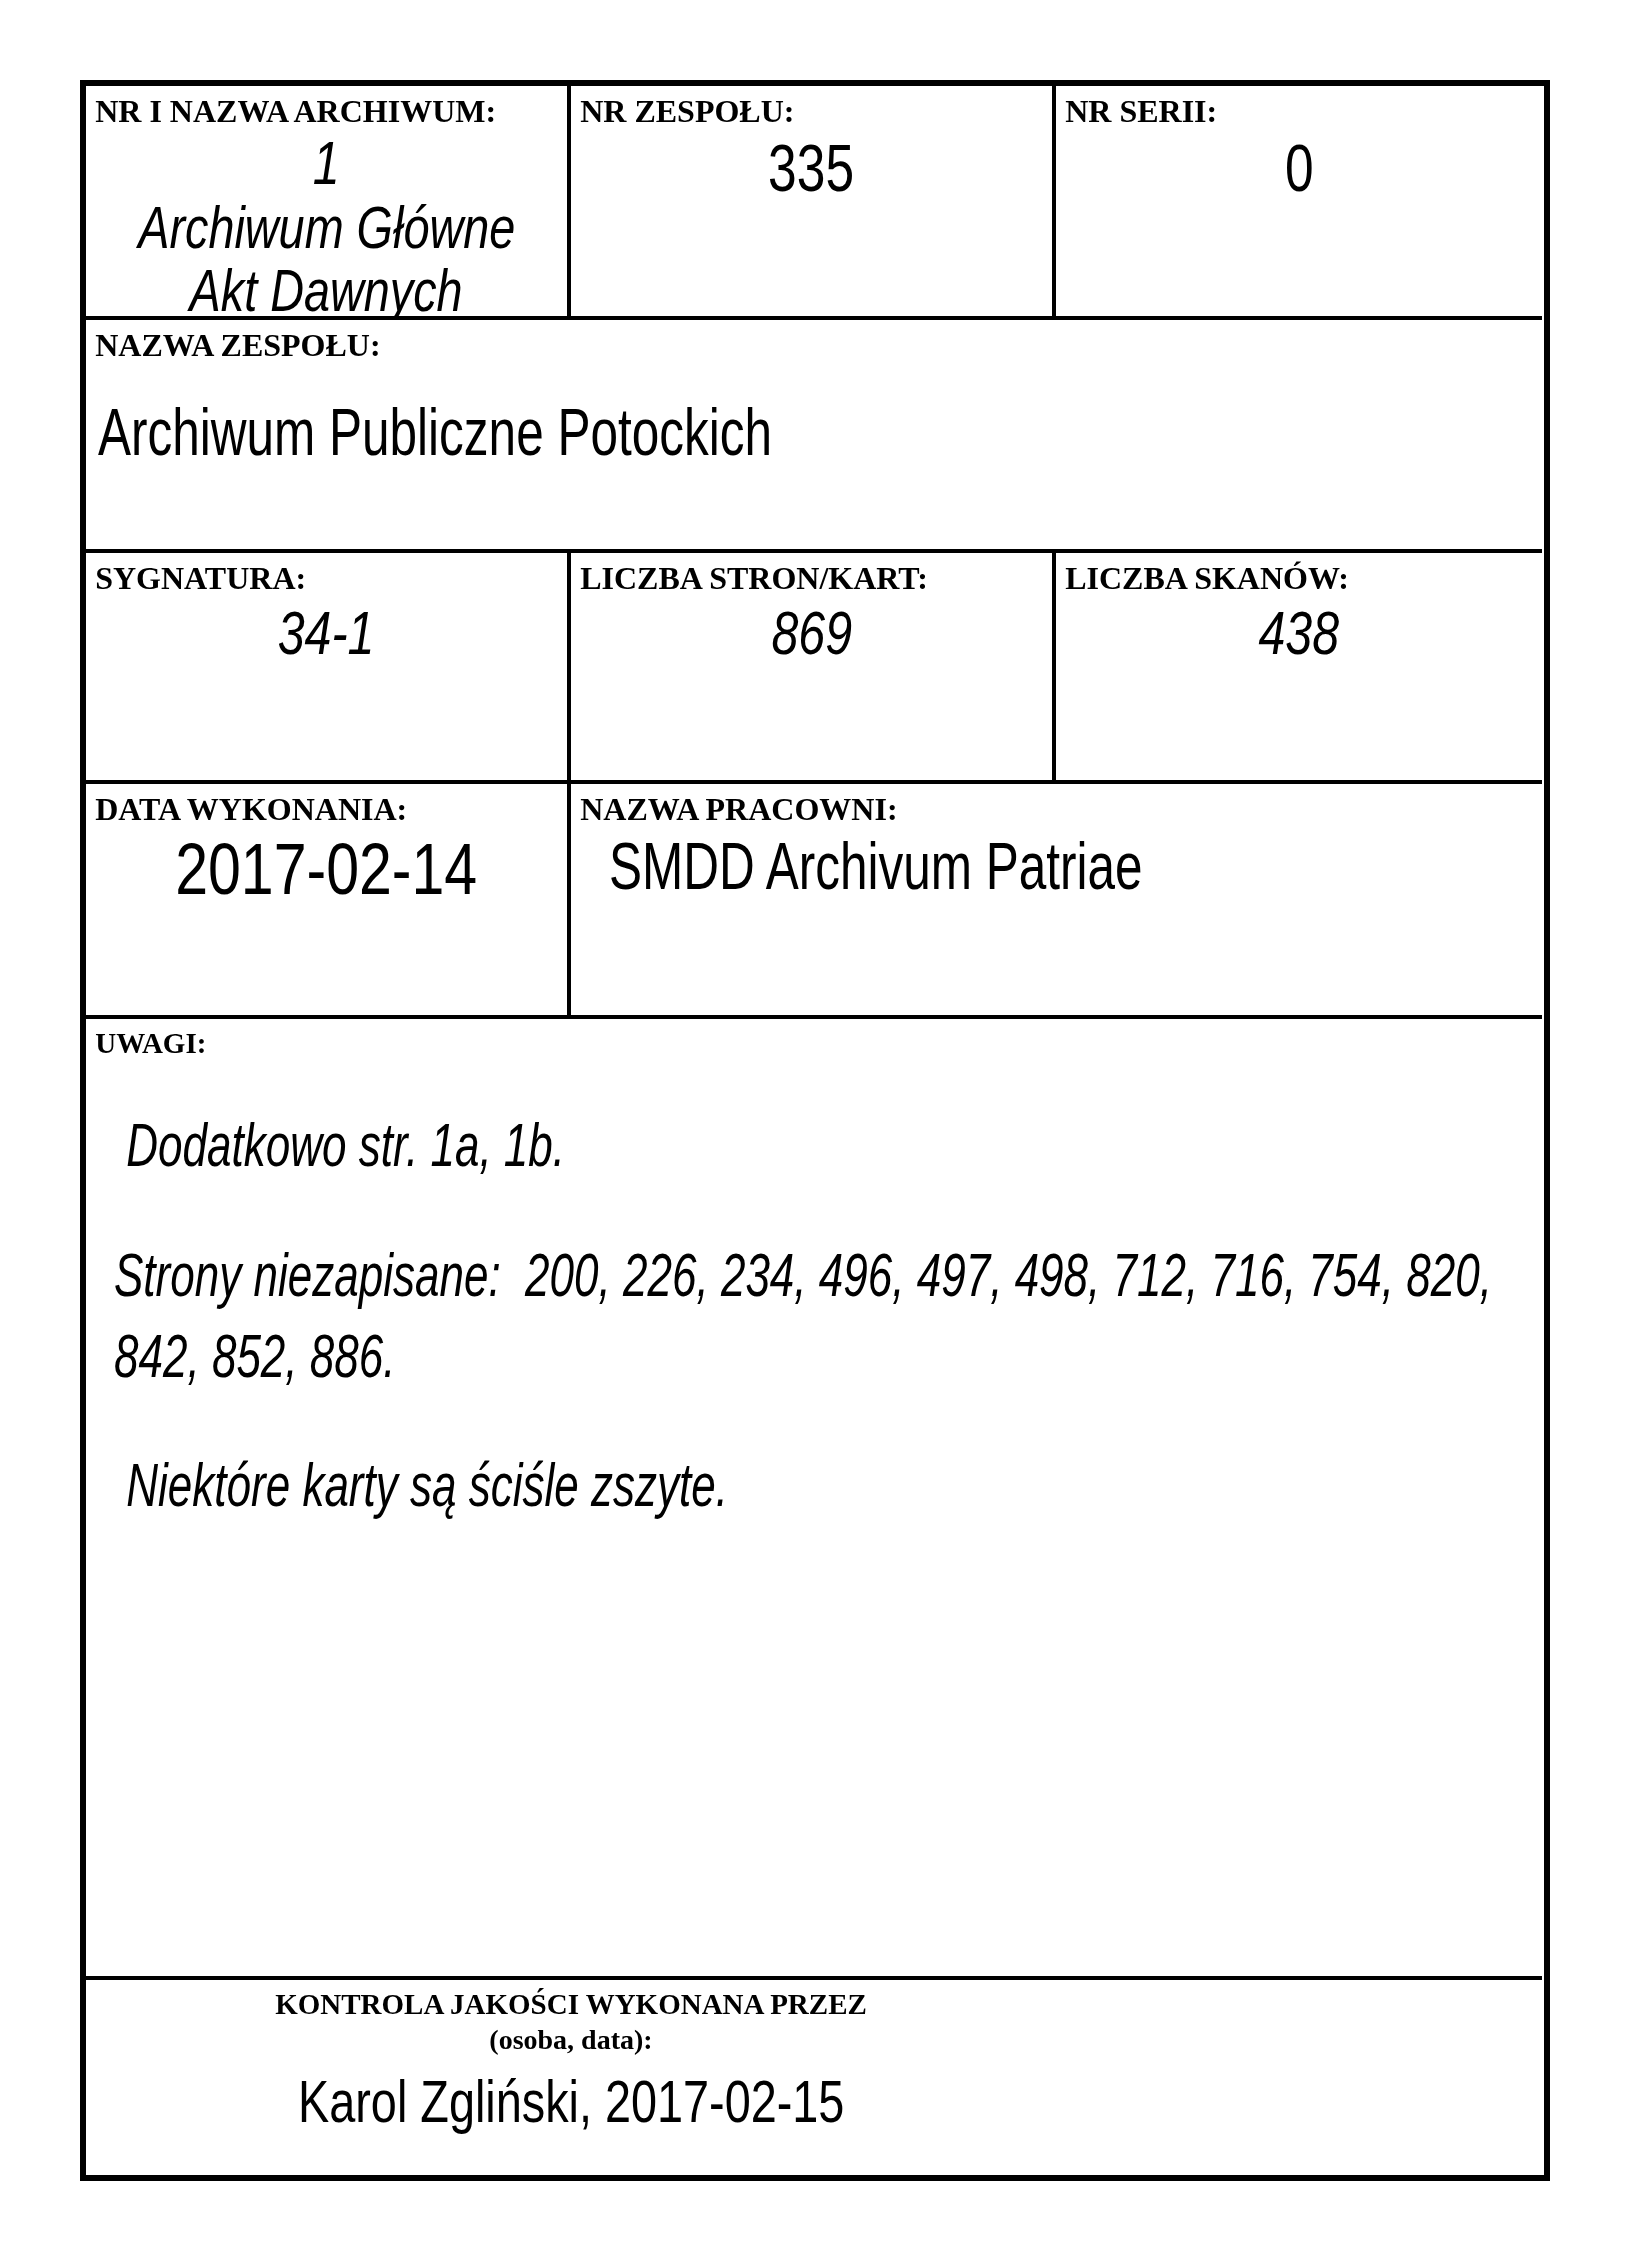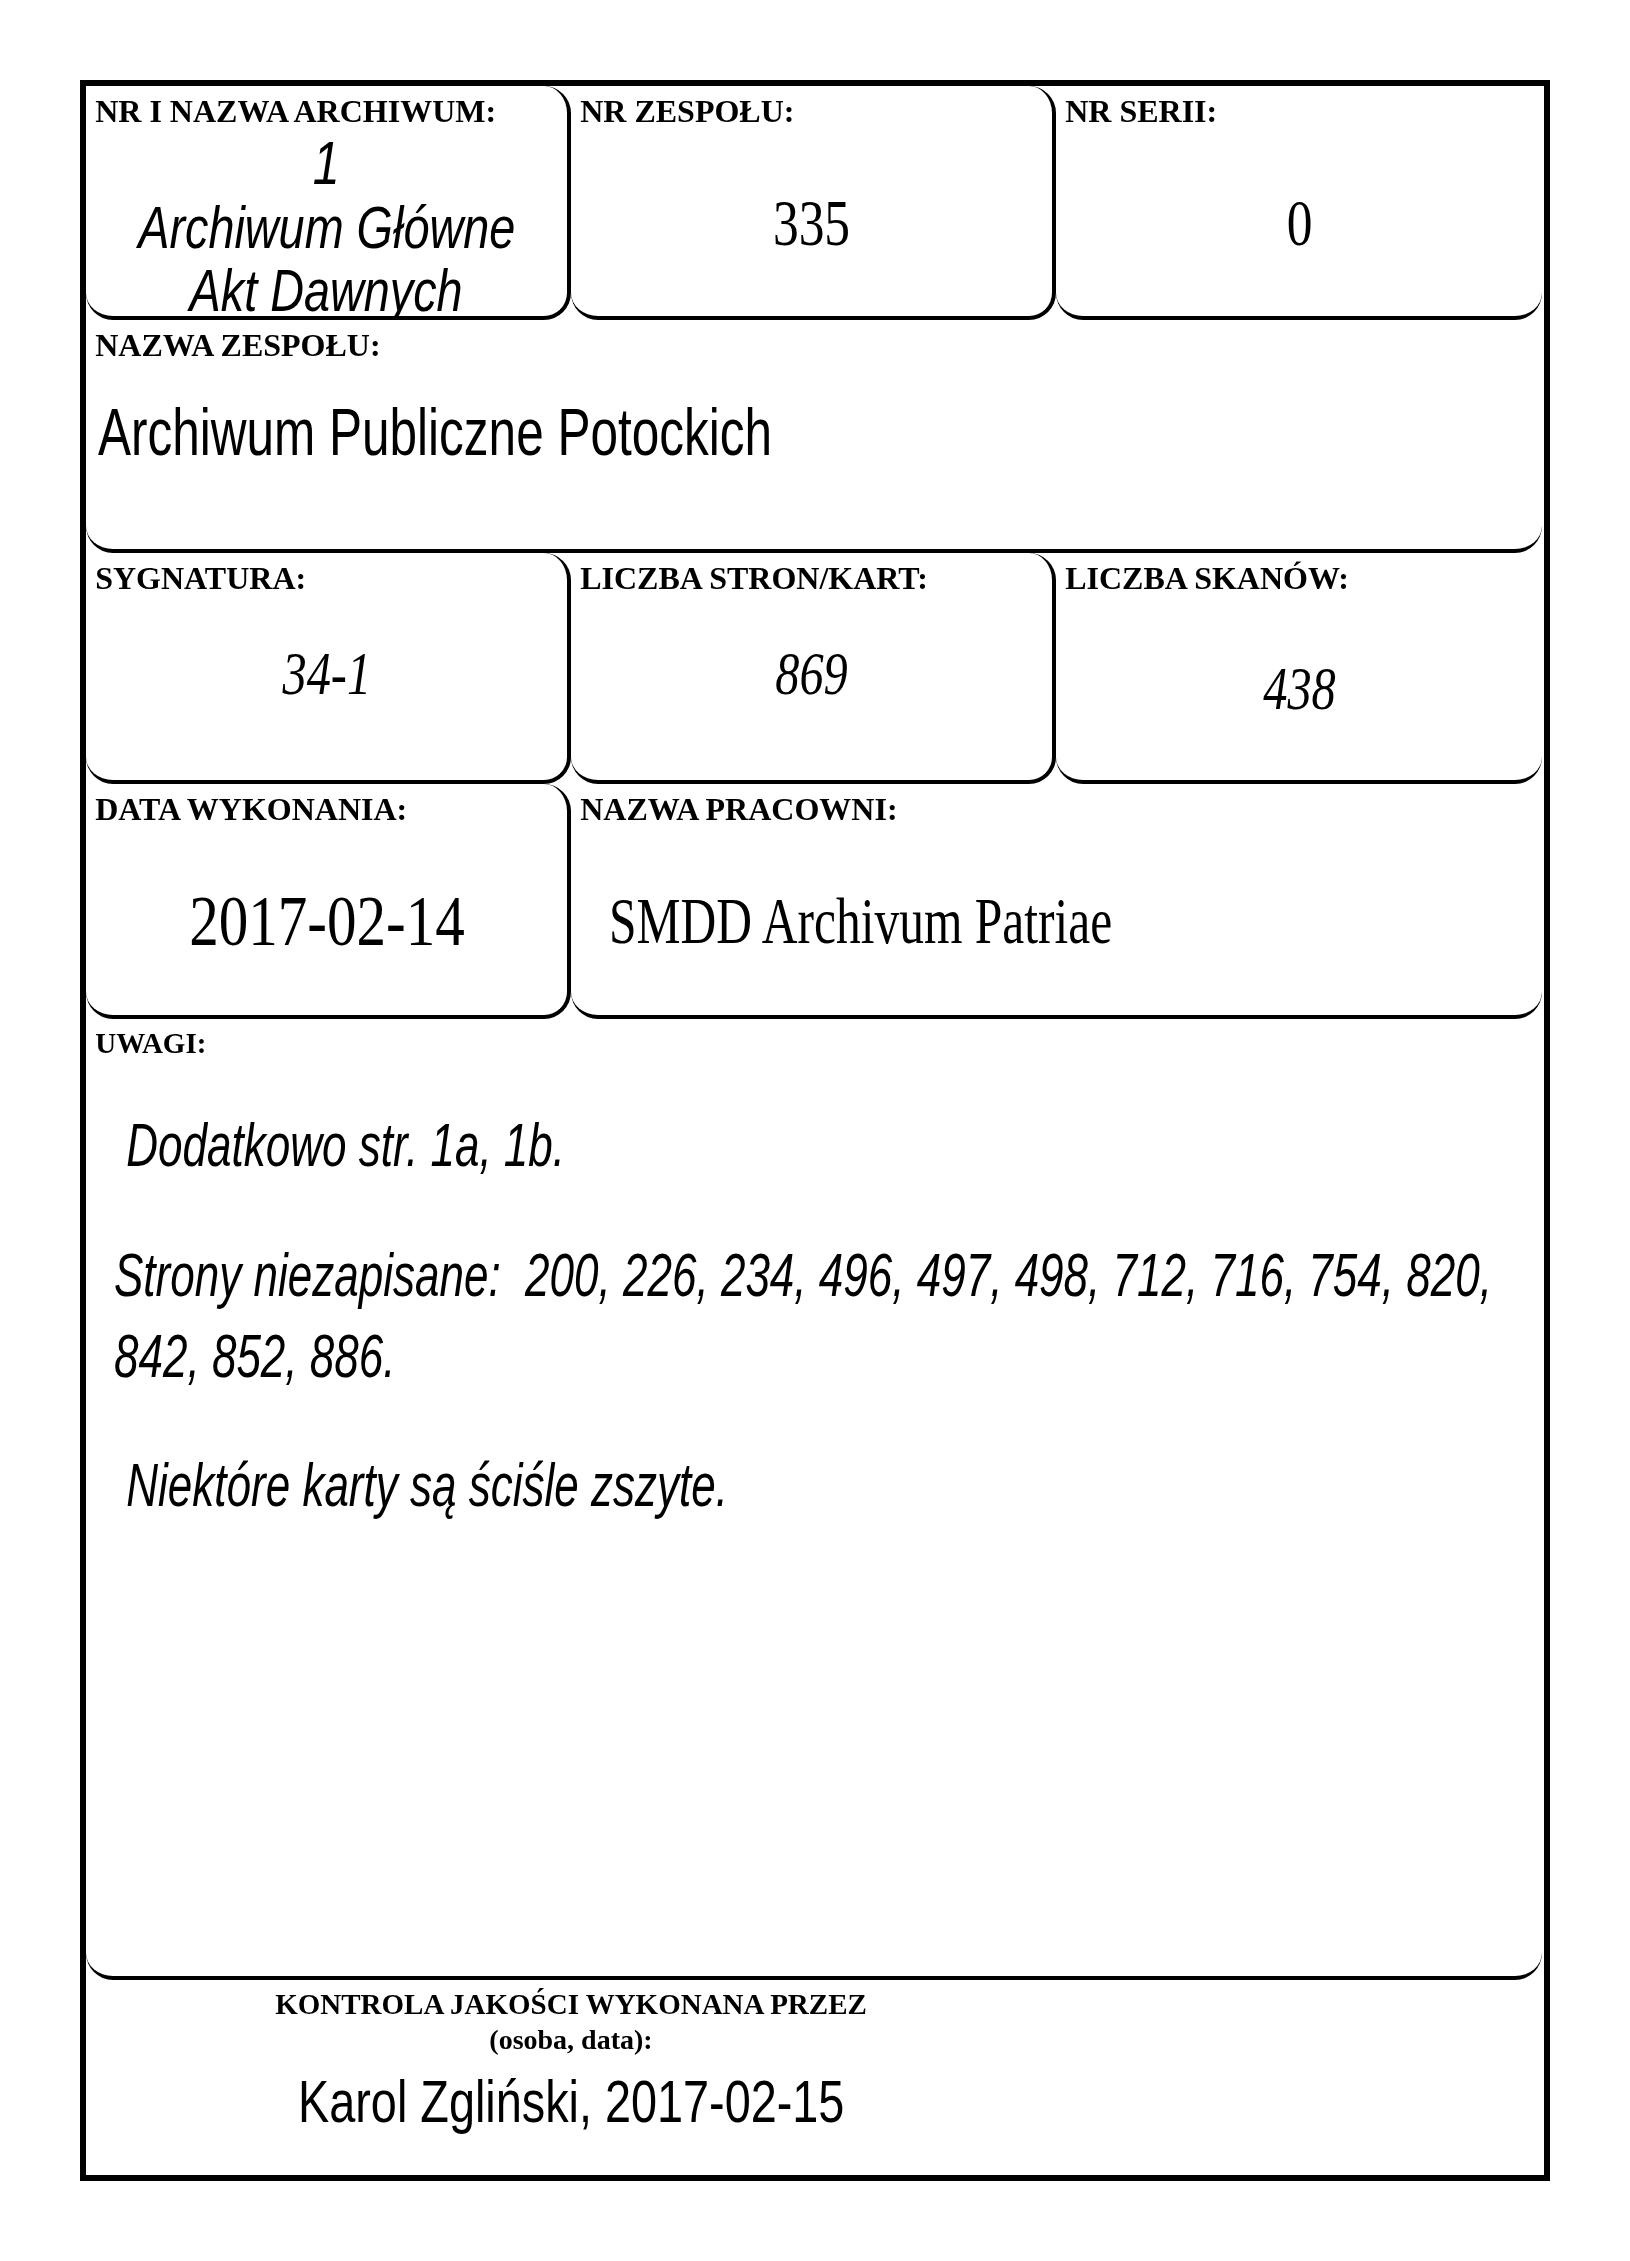--- a/index.html
+++ b/index.html
@@ -18,21 +18,20 @@
     display: grid;
     grid-template-columns: 485px 485px 486px;
     grid-template-rows: 234px 233px 231px 235px 961px 195px;
   }
   .cell {
     border-right: 4.6px solid #000;
     border-bottom: 4.6px solid #000;
     display: flex; flex-direction: column;
     position: relative;
     overflow: hidden;
-    border-radius: 27px;
   }
   .cell.no-r { border-right: none; }
   .cell.no-b { border-bottom: none; }
   .span2 { grid-column: span 2; }
   .span3 { grid-column: span 3; }
 
   .lbl {
     font-family: "Liberation Serif", serif;
     font-weight: 700;
     font-size: 32px;
@@ -43,21 +42,21 @@
   .lbl.sm { font-size: 29px; }
   .lbl.tiny { font-size: 22.4px; }
   .lbl.center { padding-left: 0; text-align: center; }
 
   
   .n78 { display: inline-block; transform: scaleX(0.78); transform-origin: center center; white-space: nowrap; }
   .n82 { display: inline-block; transform: scaleX(0.82); transform-origin: center center; white-space: nowrap; }
   .nL75 { display: inline-block; transform: scaleX(0.75); transform-origin: left center; white-space: nowrap; }
   .it { font-style: italic; }
 
-  .vwrap { flex: 1; display: flex; flex-direction: column; align-items: center; justify-content: center; font-family: Liberation Serif, serif; }
+  .vwrap { flex: 1; display: flex; flex-direction: column; align-items: center; justify-content: flex-start; }
   .vwrap.pb { padding-bottom: 30px; }
   .vwrap.pb2 { }
   .vwrap.left { align-items: flex-start; padding-left: 38px; }
 
   .stack {
     flex: 1; display: flex; flex-direction: column;
     align-items: center; justify-content: center;
     font-size: 60px; line-height: 1.06;
   }
   .stack .line1 { font-size: 62px; }

